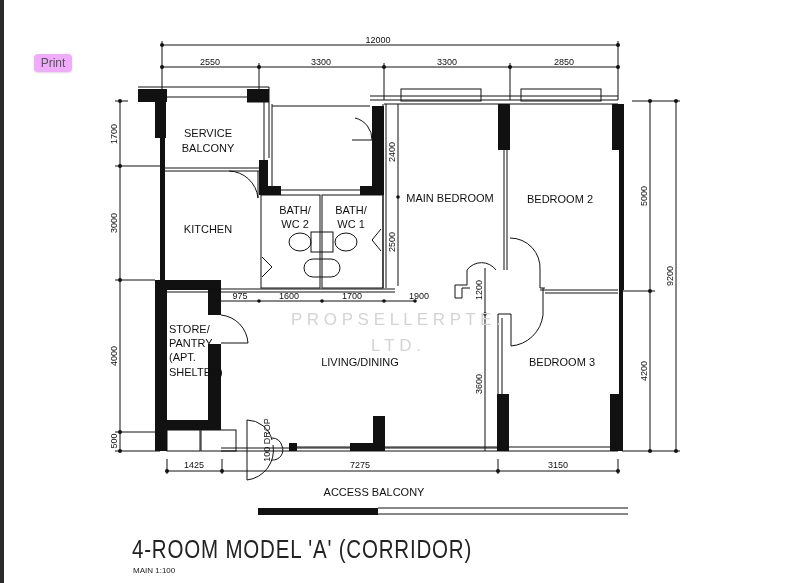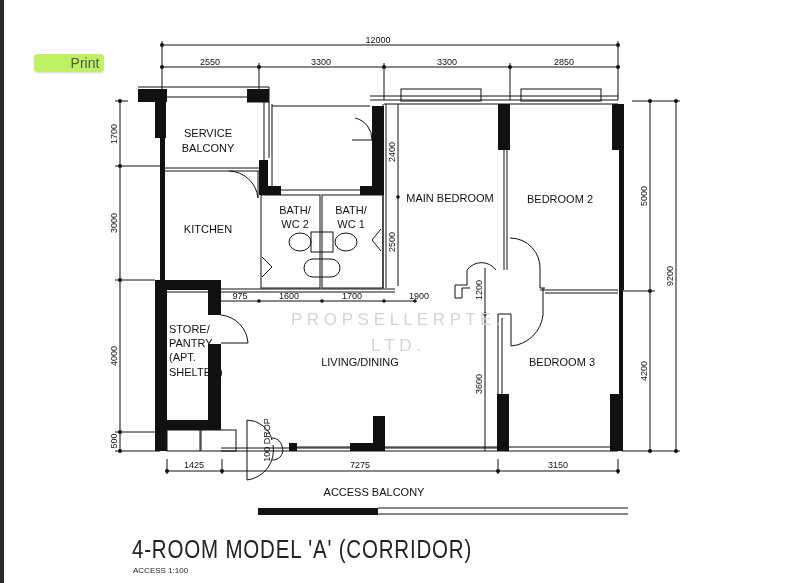--- a/index.html
+++ b/index.html
@@ -4,22 +4,22 @@
 <style>
   html, body { margin: 0; padding: 0; }
   body {
     width: 800px; height: 583px; overflow: hidden;
     background: #ffffff; position: relative;
     font-family: "Liberation Sans", sans-serif;
   }
   .left-edge { position: absolute; left: 0; top: 0; width: 4px; height: 583px; background: #2b2b2b; }
   .print-btn {
     position: absolute; left: 34px; top: 54px; width: 38px; height: 18px;
-    background: #bef264; border-radius: 4px; box-shadow: 0 1px 2px rgba(0,0,0,0.15);
-    color: #555; font-size: 14px; line-height: 18px; text-align: center; cursor: pointer; padding-left: 32px;
+    background: #f0abfc; border-radius: 4px; box-shadow: 0 1px 2px rgba(0,0,0,0.15);
+    color: #555; font-size: 12px; line-height: 18px; text-align: center; cursor: pointer;
   }
   svg.plan { position: absolute; left: 0; top: 0; }
   .lbl { font-family: "Liberation Sans Narrow", "Liberation Sans", sans-serif; fill: #111; }
   .room { font-size: 11px; }
   .dim { font-size: 9px; }
   .wm { font-size: 17px; fill: #d4d4d4; letter-spacing: 0; }
   .title { position: absolute; left: 132px; top: 535px; font-size: 25px; color: #222; font-weight: normal; letter-spacing: 1px; transform: scaleX(0.82); transform-origin: left top; }
   .scale { position: absolute; left: 133px; top: 566px; font-size: 8px; color: #222; }
 </style>
 </head>
@@ -243,13 +243,13 @@
   <text class="lbl room" x="169" y="376" stroke="none">SHELTER)</text>
   <text class="lbl room" x="360" y="366" text-anchor="middle" stroke="none">LIVING/DINING</text>
   <text class="lbl room" x="374" y="496" text-anchor="middle" stroke="none">ACCESS   BALCONY</text>
   <text class="lbl dim" transform="translate(270,440) rotate(-90)" text-anchor="middle" stroke="none">100 DROP</text>
 
   <text class="lbl wm" x="396" y="325" text-anchor="middle" stroke="none">P R O P S E L L E R  P T E .</text>
   <text class="lbl wm" x="396" y="351" text-anchor="middle" stroke="none">L T D .</text>
 </svg>
 
 <div class="title">4-ROOM MODEL 'A' (CORRIDOR)</div>
-<div class="scale">ACCESS  1:100</div>
+<div class="scale">MAIN  1:100</div>
 
 </body></html>

